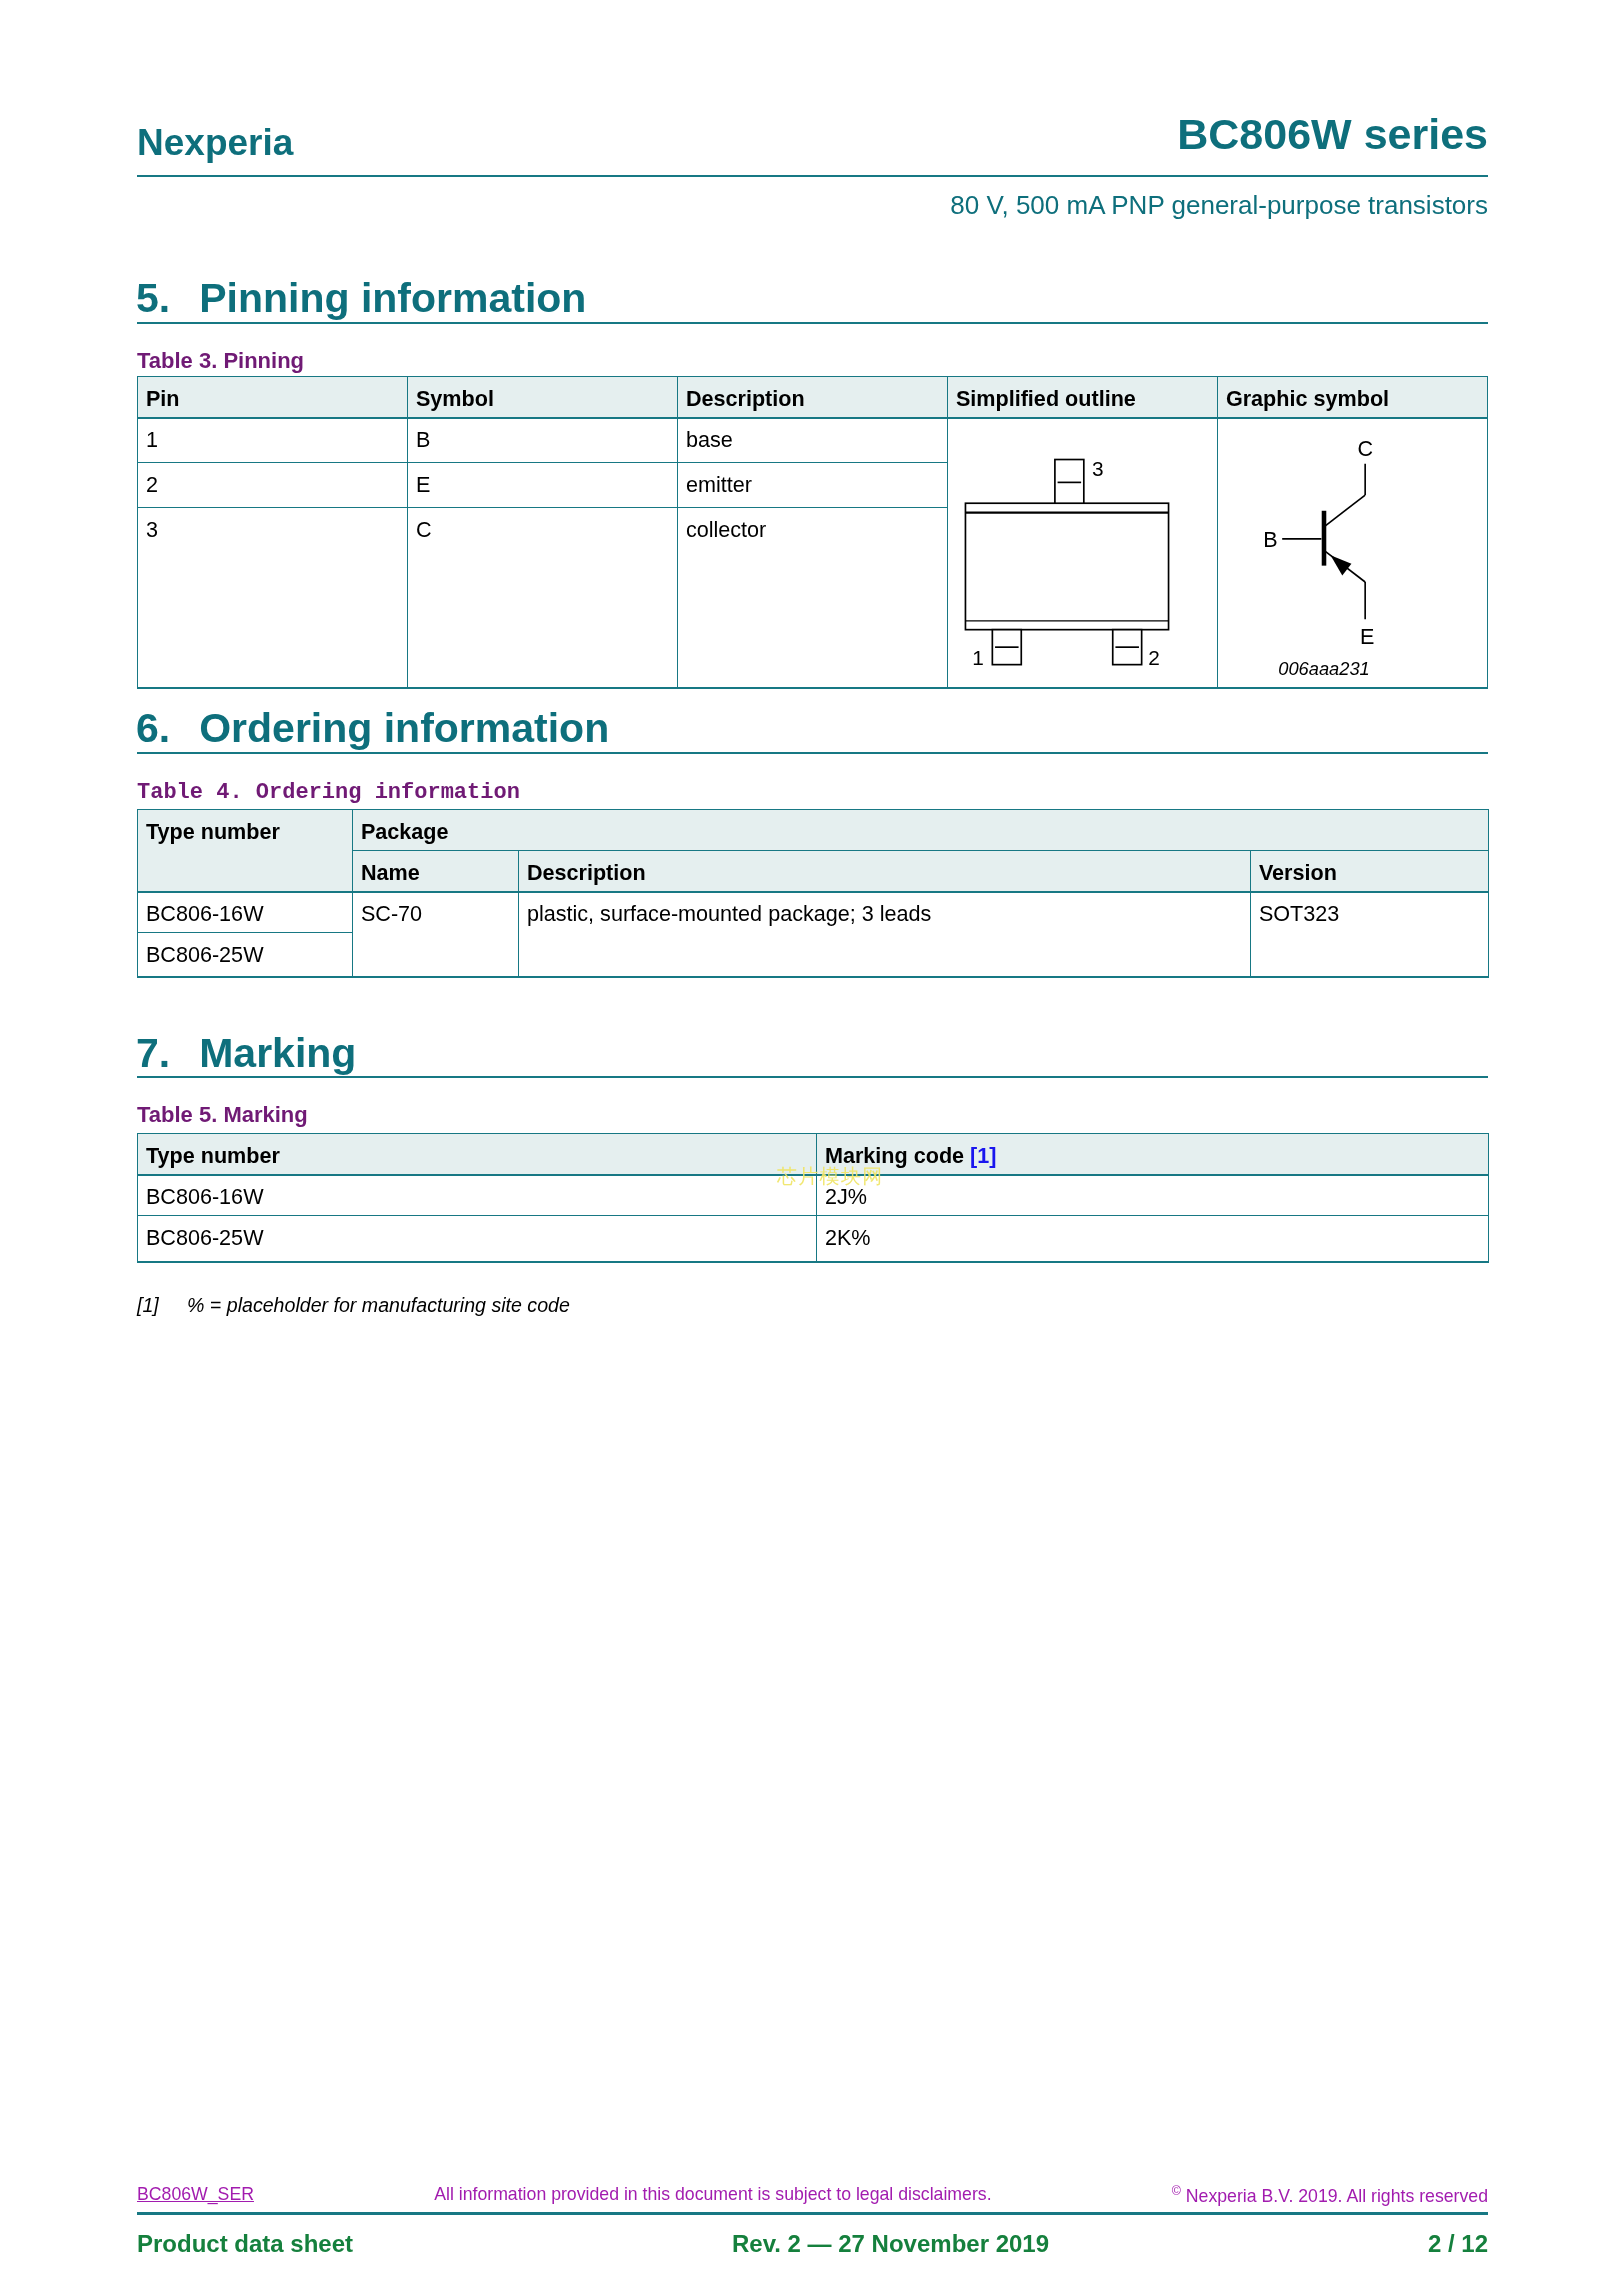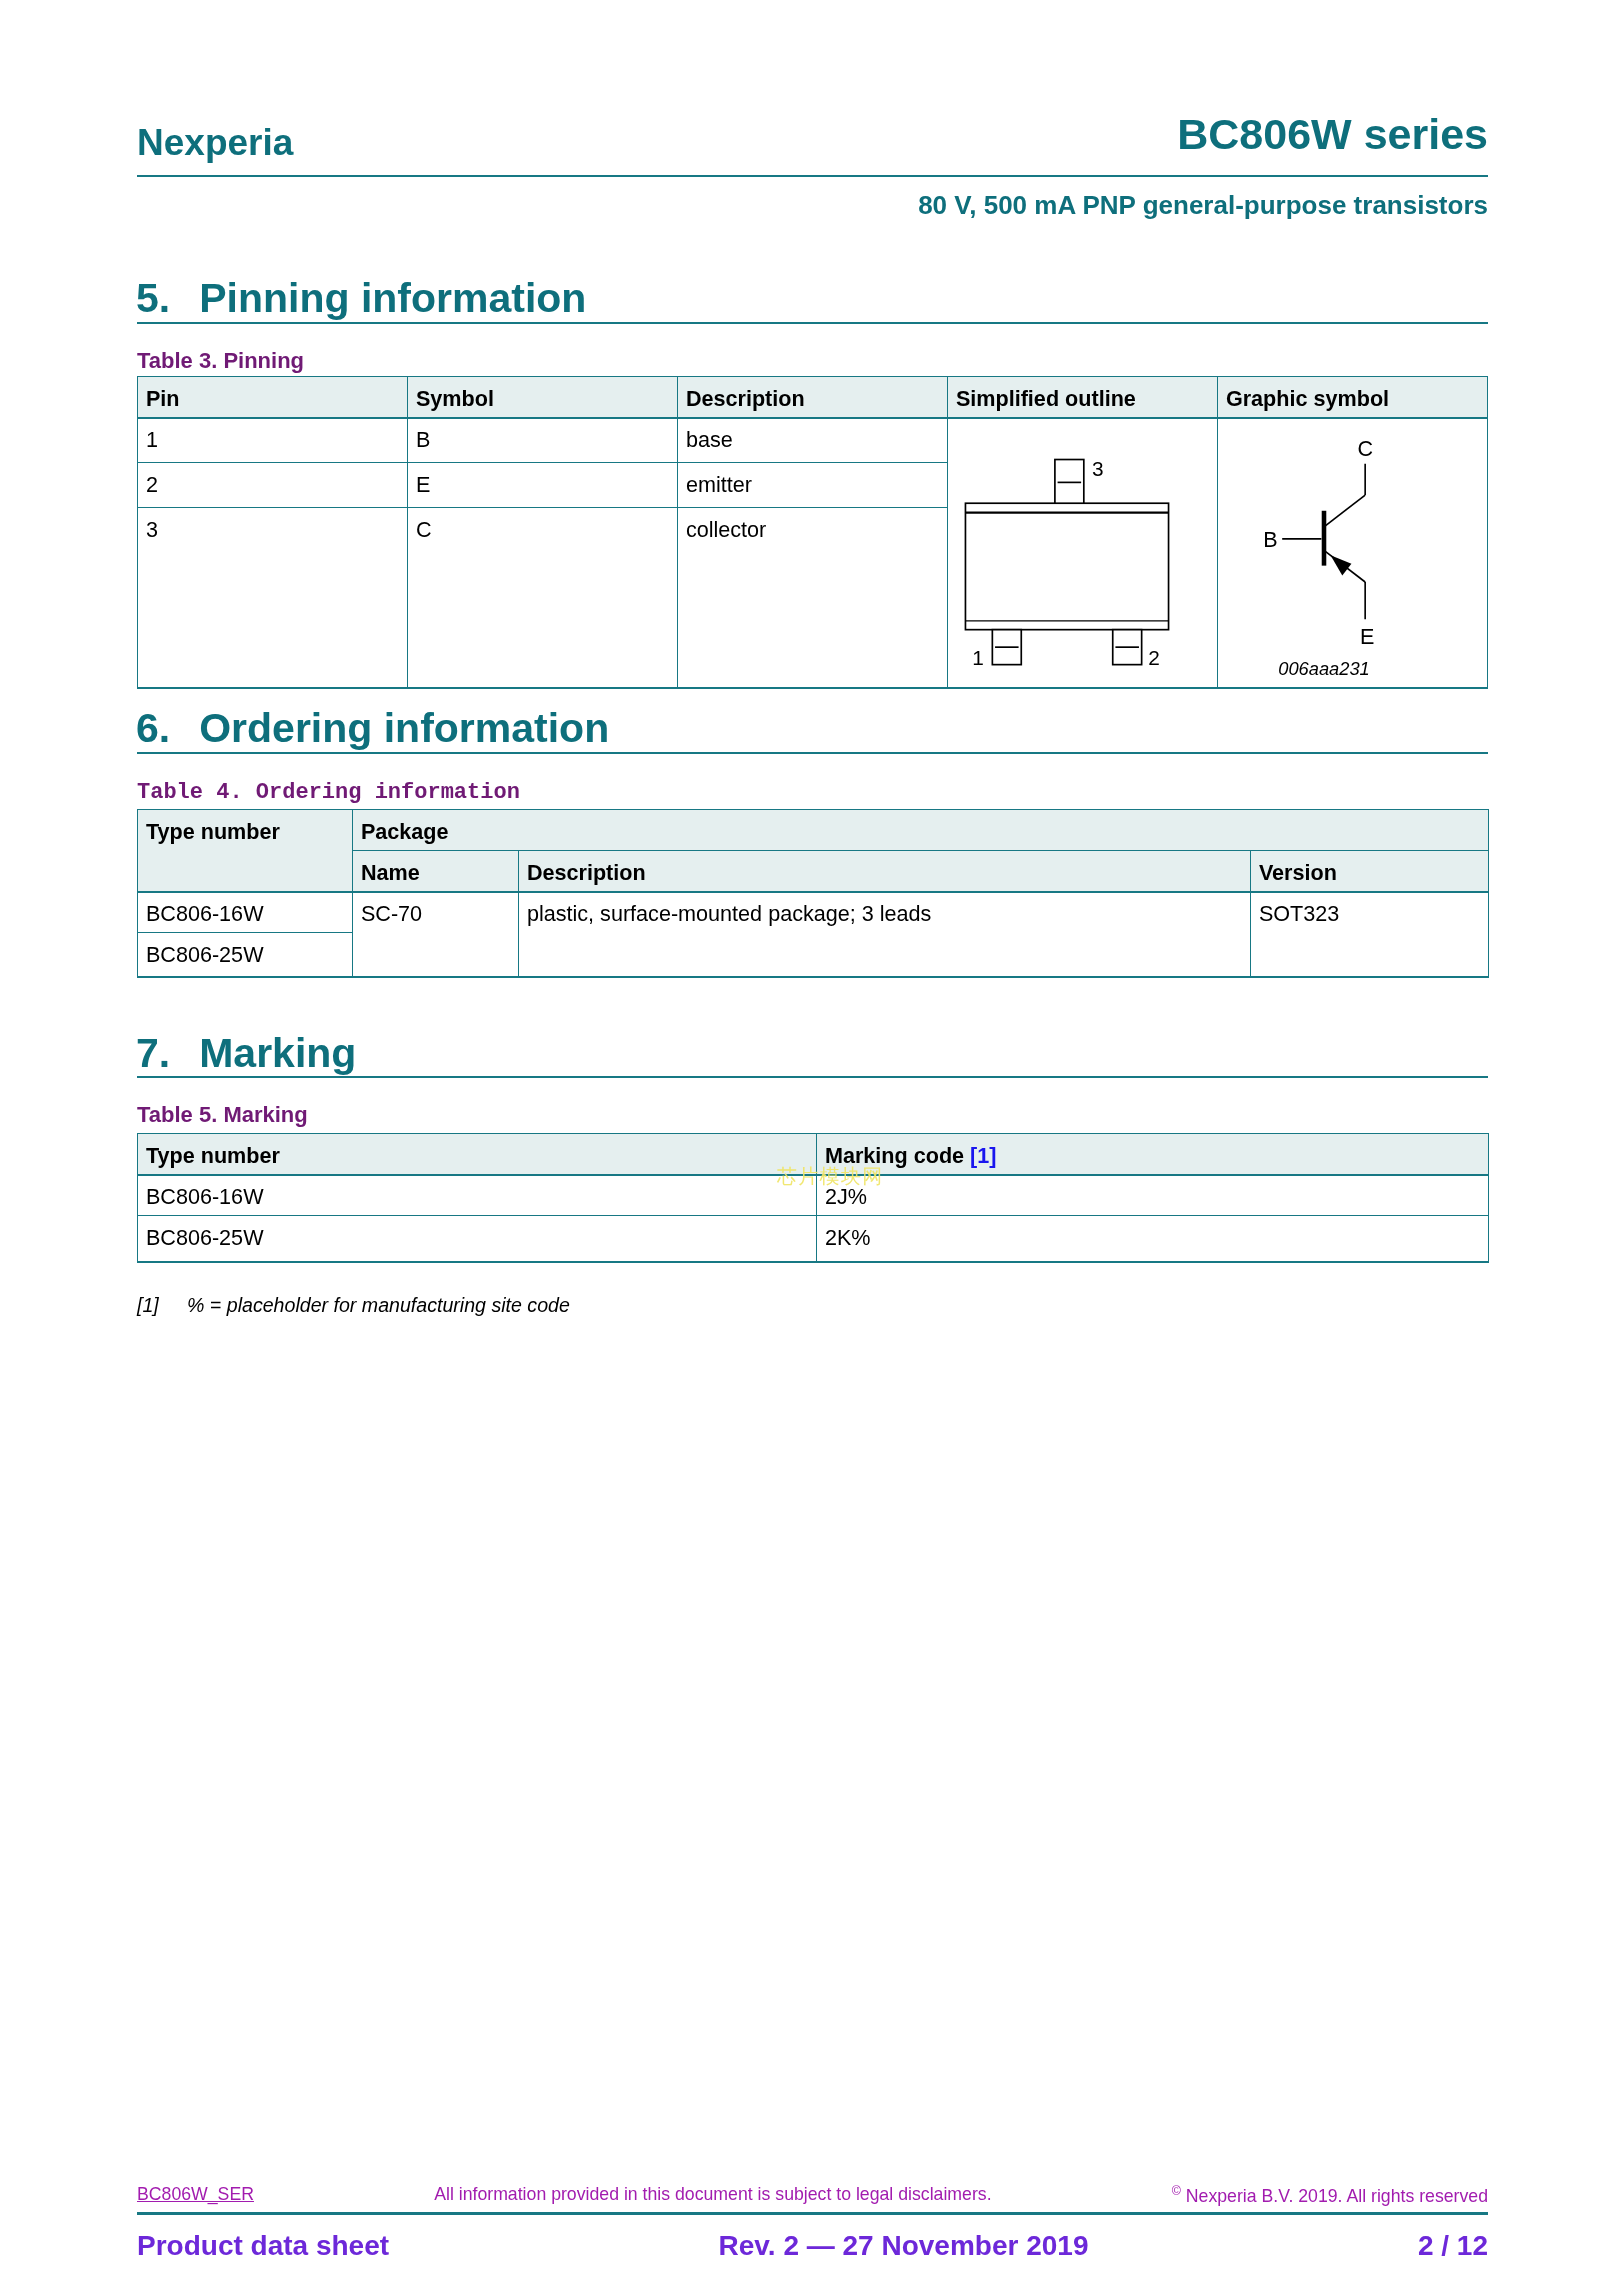--- a/index.html
+++ b/index.html
@@ -27,21 +27,21 @@
   .brand {
     position: absolute; left: 137px; top: 96px;
     font-size: 37px; font-weight: bold; color: #0e6f7c;
   }
   .doc-title {
     position: absolute; right: 135px; top: 84px;
     font-size: 43px; font-weight: bold; color: #0e6f7c;
   }
   .doc-subtitle {
     position: absolute; right: 135px; top: 164px;
-    font-size: 26px; font-weight: bold; color: #0e6f7c;
+    font-size: 26px; font-weight: normal; color: #0e6f7c;
   }
 
   
   .section-heading {
     position: absolute; left: 136px;
     font-size: 41px; font-weight: bold; color: #0e6f7c;
     display: flex; align-items: baseline;
   }
   .section-heading .num { margin-right: 29px; }
 
@@ -101,21 +101,21 @@
   .footer-small {
     position: absolute; left: 137px; top: 2158px; width: 1351px;
     font-size: 17.7px; color: #a21caf;
     display: flex; justify-content: space-between; align-items: flex-start;
   }
   .footer-small .doc-id { text-decoration: underline; }
   .footer-small sup { font-size: 12.4px; }
   .footer-rule { top: 2186px; height: 2.6px; }
   .footer-bold {
     position: absolute; left: 137px; top: 2204px; width: 1351px;
-    font-size: 28px; font-weight: bold; color: #6d28d9;
+    font-size: 24px; font-weight: bold; color: #15803d;
     display: flex; justify-content: space-between; align-items: baseline;
   }
 </style>
 </head>
 <body>
 
 <div class="page">
 
   <div class="brand">Nexperia</div>
   <div class="doc-title">BC806W series</div>

